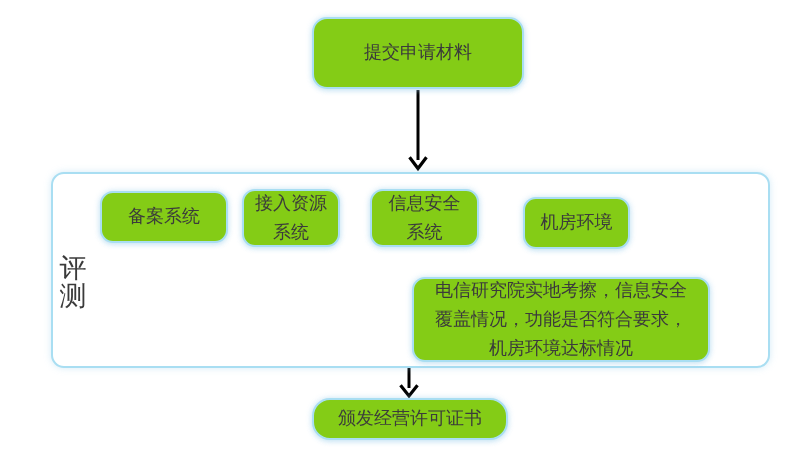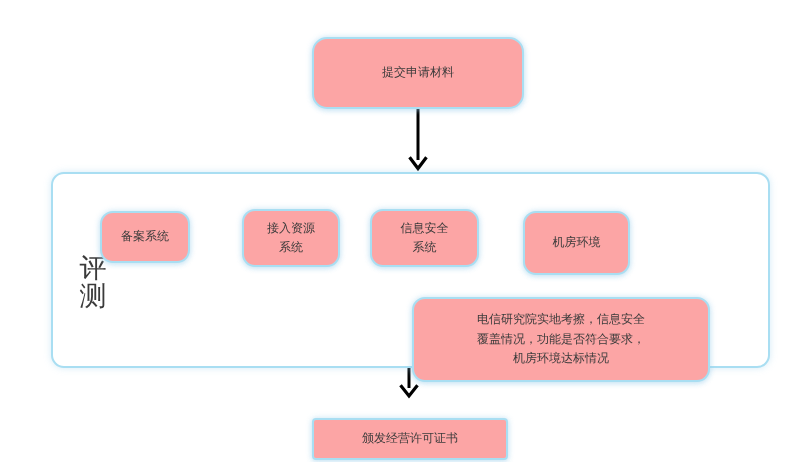--- a/index.html
+++ b/index.html
@@ -17,63 +17,61 @@
   }
   .connector-layer{
     position:absolute;left:0;top:0;width:808px;height:462px;
     pointer-events:none;
   }
   .node{
     position:absolute;
     box-sizing:border-box;
     display:flex;align-items:center;justify-content:center;
     text-align:center;
-    background:#fca5a5;
+    background:#84cc16;
     border:2px solid var(--border);
     border-radius:13px;
     box-shadow:0 0 6px rgba(150,205,235,.45),0 2px 5px rgba(150,205,235,.30);
     color:var(--text);
-    font-size:12px;
+    font-size:18px;
     line-height:1.62;
     white-space:pre-line;
     z-index:2;
-    margin-top:20px;
   }
   .group-box{
     position:absolute;
     box-sizing:border-box;
     background:#ffffff;
     border:2px solid var(--border);
     border-radius:13px;
     box-shadow:0 0 7px rgba(150,205,235,.40);
     z-index:1;
   }
   .stage-label{
     position:absolute;
     left:58px;top:255px;
     width:30px;
     font-size:27px;
     line-height:1.02;
     color:var(--text);
     word-break:break-all;
     text-align:center;
     z-index:2;
-    margin-left:20px;
   }
   
   .n-start{left:312px;top:17px;width:212px;height:72px;border-radius:15px;}
   .n-group{left:51px;top:172px;width:719px;height:196px;}
-  .n-in1{left:100px;top:191px;width:90px;height:52px;}
+  .n-in1{left:100px;top:191px;width:128px;height:52px;}
   .n-in2{left:242px;top:189px;width:98px;height:58px;}
   .n-in3{left:370px;top:189px;width:109px;height:58px;}
-  .n-in4{left:523px;top:191px;width:107px;height:64px;}
+  .n-in4{left:523px;top:197px;width:107px;height:52px;}
   .n-in5{left:646px;top:191px;width:113px;height:52px;}
   .n-left-result{left:138px;top:278px;width:179px;height:65px;}
   .n-right-result{left:412px;top:277px;width:298px;height:85px;}
-  .n-end{left:312px;top:398px;width:196px;height:42px;border-radius:4px;}
+  .n-end{left:312px;top:398px;width:196px;height:42px;border-radius:18px;}
   .arrow-stroke{stroke:var(--arrow);stroke-width:3;fill:none;}
   .arrow-head{stroke:var(--arrow);stroke-width:3.2;fill:none;stroke-linecap:square;}
 </style>
 </head>
 <body>
 
 <div class="canvas">
 
   <svg class="connector-layer" viewBox="0 0 808 462" aria-hidden="true">
 

